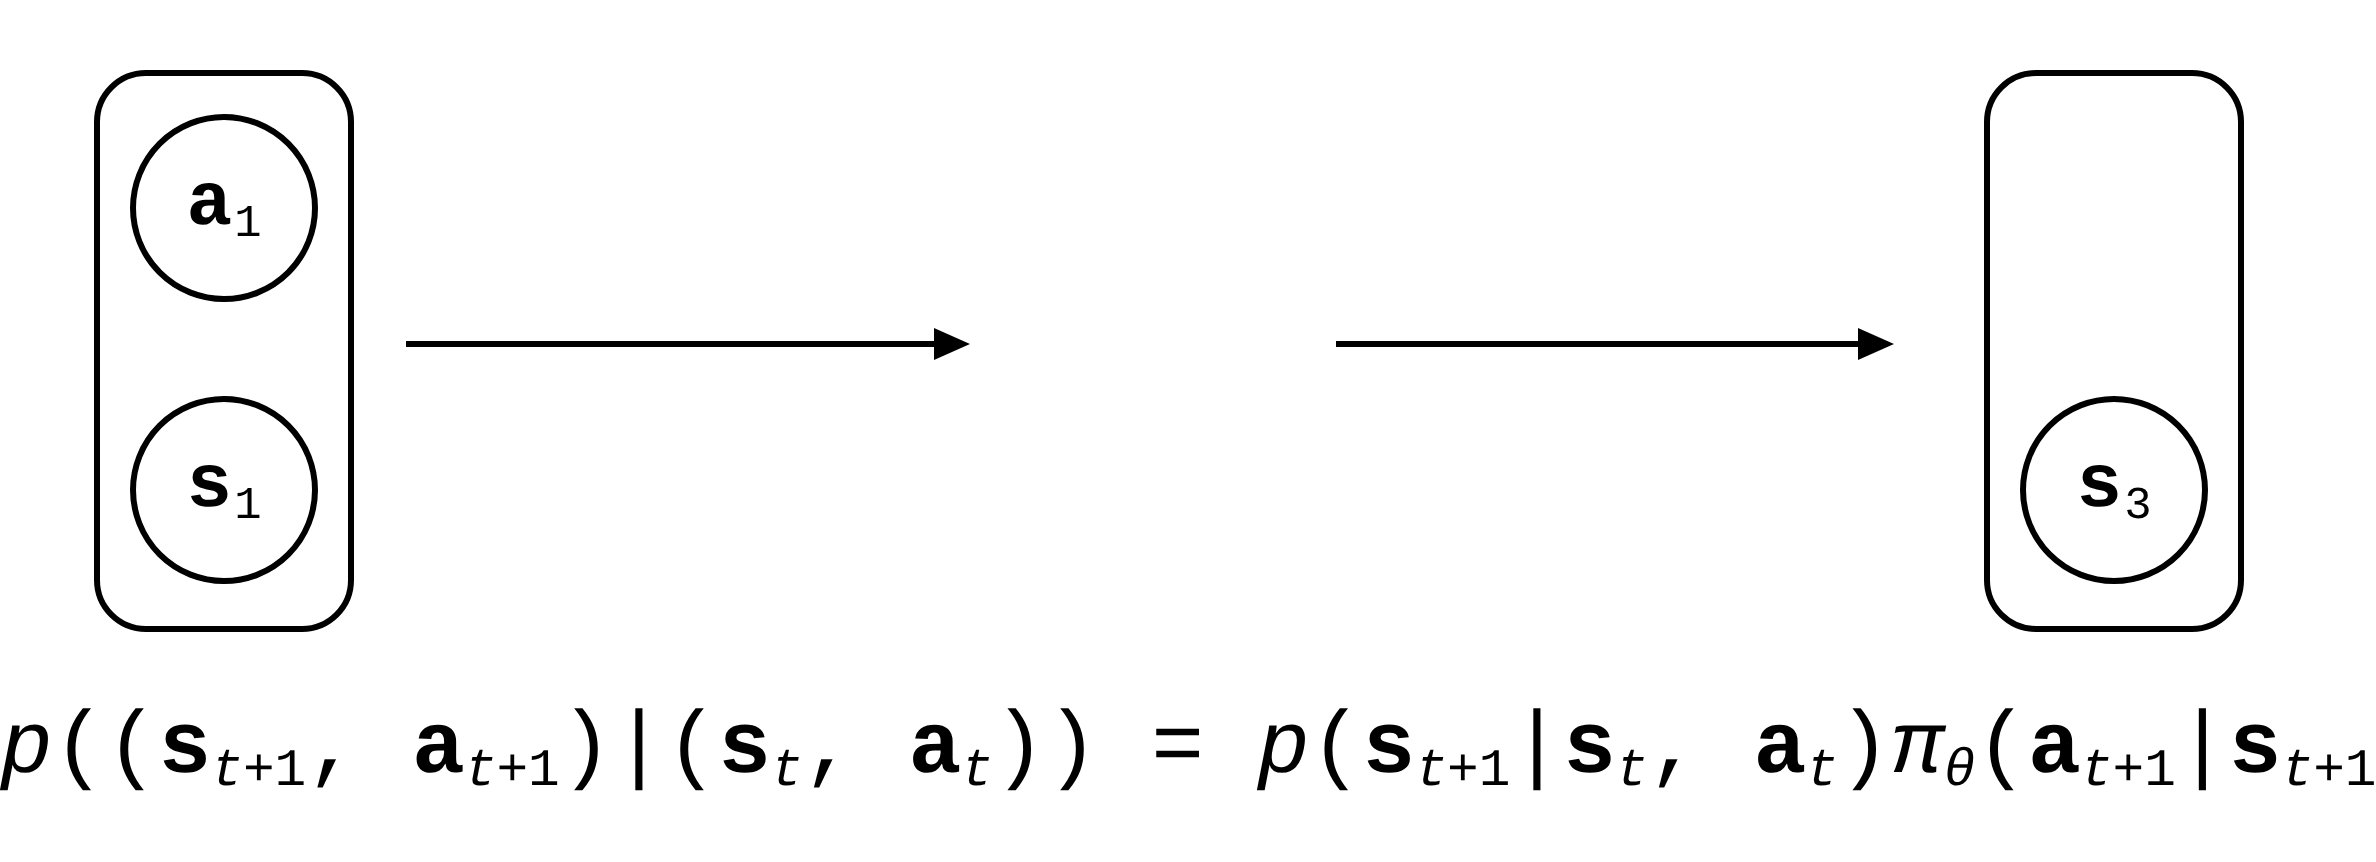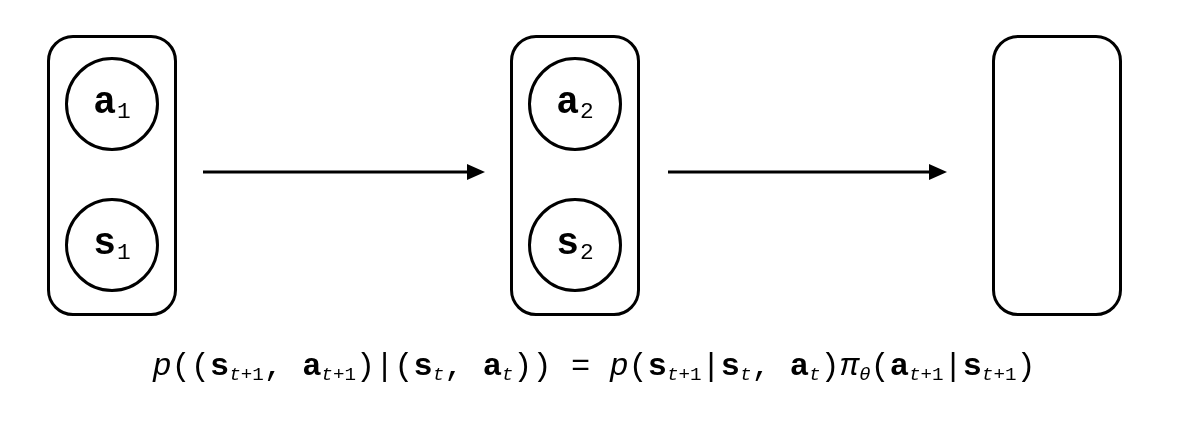--- a/index.html
+++ b/index.html
@@ -55,21 +55,21 @@
   }
   .arrow { position: absolute; top: 160px; }
   .arrow-1 { left: 203px; }
   .arrow-2 { left: 668px; }
   .formula {
     position: absolute;
     left: 0;
     right: 0;
     top: 344px;
     text-align: center;
-    font-size: 32px;
+    font-size: 44px;
     line-height: 1.45;
     white-space: nowrap;
   }
   .tk-rm { font-style: normal; }
   .tk-it { font-style: italic; }
   .tk-bf { font-weight: bold; font-style: normal; }
   .tk-sub-it { font-style: italic; font-size: 0.60em; vertical-align: -0.24em; }
   .tk-sub-rm { font-style: normal; font-size: 0.60em; vertical-align: -0.24em; }
 </style>
 </head>
@@ -84,32 +84,27 @@
     <div class="node node-bottom">
       <span class="lbl"><span>s</span><span class="sub">1</span></span>
     </div>
   </div>
 
   <svg class="arrow arrow-1" width="282" height="24">
     <line x1="0" y1="12" x2="266" y2="12" stroke="#000" stroke-width="3"></line>
     <polygon points="264,4 282,12 264,20" fill="#000"></polygon>
   </svg>
 
-  <div class="timestep timestep-2">
-    <div class="node node-top">
-      <span class="lbl"><span>a</span><span class="sub">2</span></span>
-    </div>
-    <div class="node node-bottom">
-      <span class="lbl"><span>s</span><span class="sub">2</span></span>
-    </div>
-  </div>
 
   <svg class="arrow arrow-2" width="279" height="24">
     <line x1="0" y1="12" x2="263" y2="12" stroke="#000" stroke-width="3"></line>
     <polygon points="261,4 279,12 261,20" fill="#000"></polygon>
   </svg>
 
   <div class="timestep timestep-3">
+    <div class="node node-bottom">
+      <span class="lbl"><span>s</span><span class="sub">3</span></span>
+    </div>
   </div>
 
   <div class="formula"><span class="tk-it">p</span><span class="tk-rm">((</span><span class="tk-bf">s</span><span class="tk-sub-it">t</span><span class="tk-sub-rm">+1</span><span class="tk-rm">, </span><span class="tk-bf">a</span><span class="tk-sub-it">t</span><span class="tk-sub-rm">+1</span><span class="tk-rm">)|(</span><span class="tk-bf">s</span><span class="tk-sub-it">t</span><span class="tk-rm">, </span><span class="tk-bf">a</span><span class="tk-sub-it">t</span><span class="tk-rm">)) = </span><span class="tk-it">p</span><span class="tk-rm">(</span><span class="tk-bf">s</span><span class="tk-sub-it">t</span><span class="tk-sub-rm">+1</span><span class="tk-rm">|</span><span class="tk-bf">s</span><span class="tk-sub-it">t</span><span class="tk-rm">, </span><span class="tk-bf">a</span><span class="tk-sub-it">t</span><span class="tk-rm">)</span><span class="tk-it">π</span><span class="tk-sub-it">θ</span><span class="tk-rm">(</span><span class="tk-bf">a</span><span class="tk-sub-it">t</span><span class="tk-sub-rm">+1</span><span class="tk-rm">|</span><span class="tk-bf">s</span><span class="tk-sub-it">t</span><span class="tk-sub-rm">+1</span><span class="tk-rm">)</span></div>
 
 </div>
 
 </body></html>

